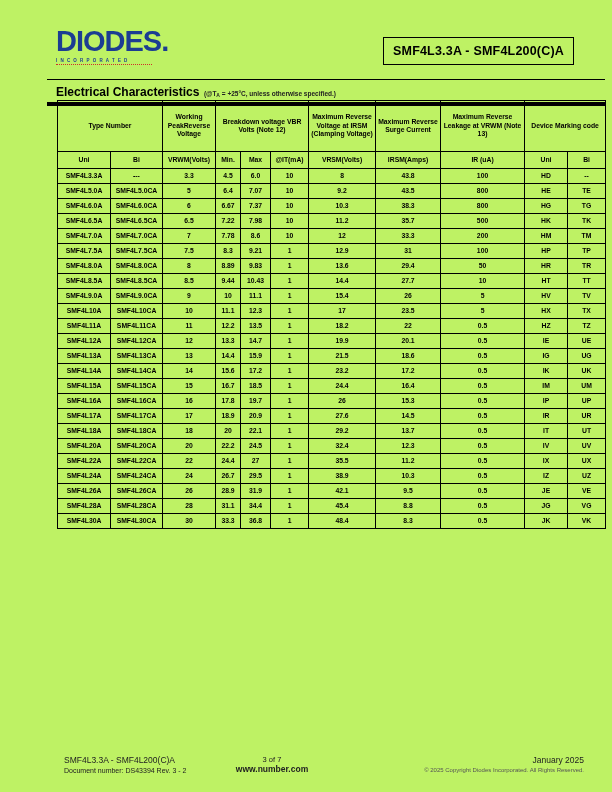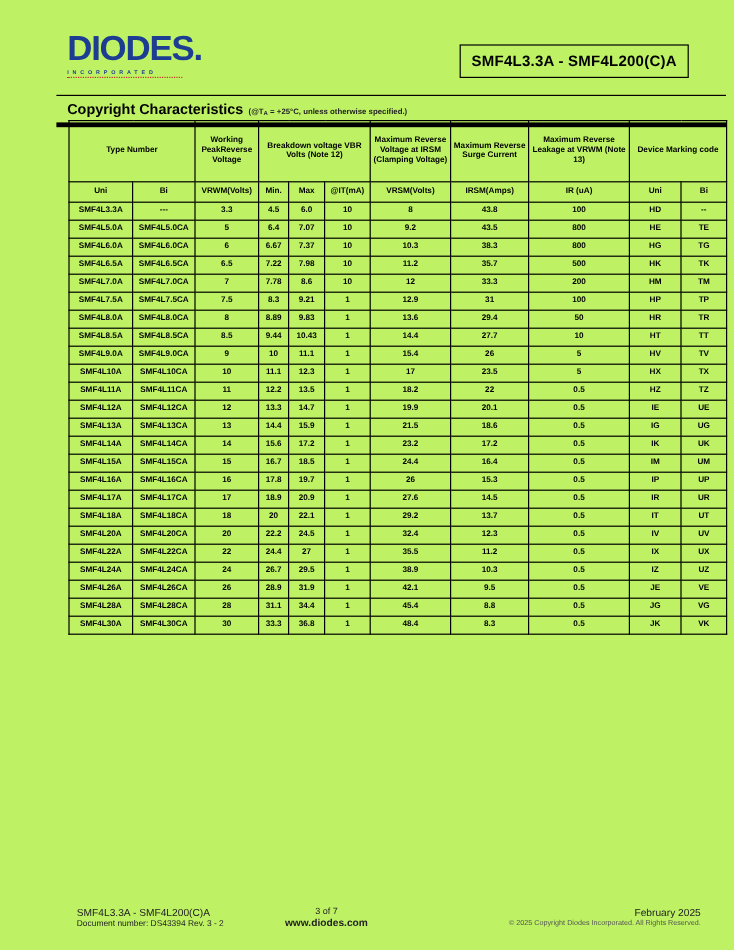--- a/index.html
+++ b/index.html
@@ -69,21 +69,21 @@
     <div class="logo-text">DIODES.</div>
     <div class="logo-sub">INCORPORATED</div>
   </div>
   <div class="part-box">
     <span>SMF4L3.3A - SMF4L200(C)A</span>
   </div>
 
   <div class="ec">
     <div class="ec-rule-top"></div>
     <div class="ec-head">
-      <span class="ec-title">Copyright Characteristics</span>
+      <span class="ec-title">Electrical Characteristics</span>
       <span class="ec-cond"><span>(@T</span><sub>A</sub><span> = +25°C, unless otherwise specified.)</span></span>
     </div>
     <div class="ec-rule-bottom"></div>
   </div>
 
   <table class="ec-table">
     <colgroup>
       <col style="width:53px">
         <col style="width:52px">
         <col style="width:53px">
@@ -435,20 +435,20 @@
         </tr>
       </tbody>
   </table>
 
   <div class="footer-left">
     <div class="f-l1">SMF4L3.3A - SMF4L200(C)A</div>
     <div class="f-l2">Document number: DS43394 Rev. 3 - 2</div>
   </div>
   <div class="footer-center">
     <div class="f-c1">3 of 7</div>
-    <div class="f-c2">www.diodes.com</div>
+    <div class="f-c2">www.number.com</div>
   </div>
   <div class="footer-right">
-    <div class="f-r1">February 2025</div>
+    <div class="f-r1">January 2025</div>
     <div class="f-r2">© 2025 Copyright Diodes Incorporated. All Rights Reserved.</div>
   </div>
 
 </div>
 
 </body></html>

